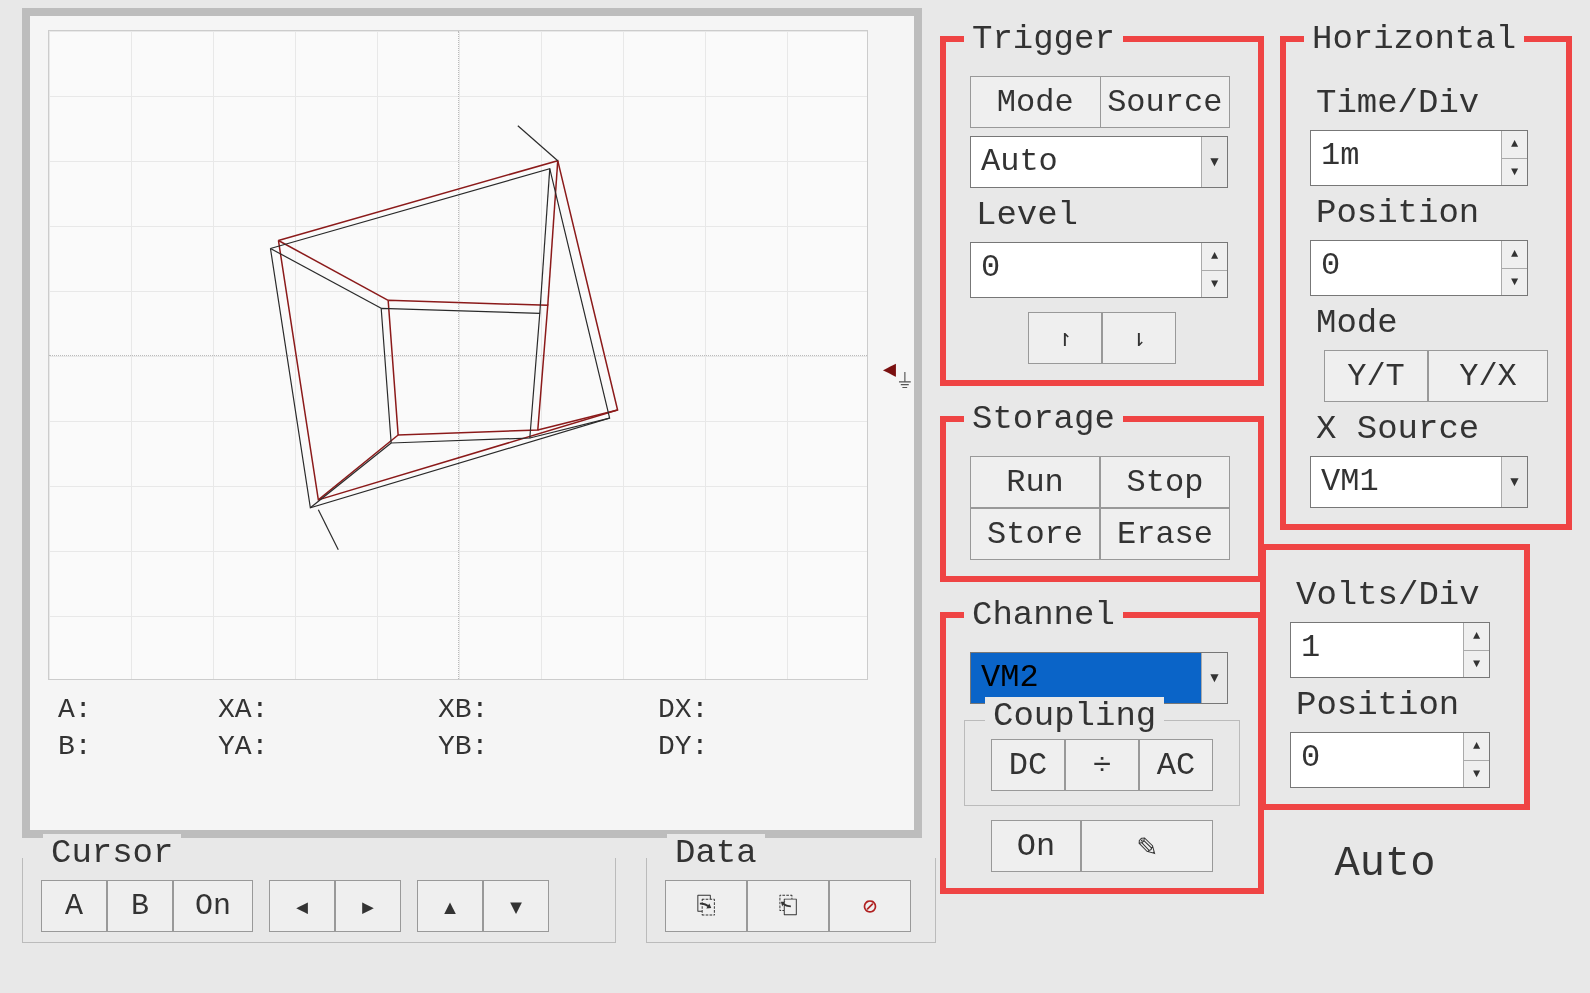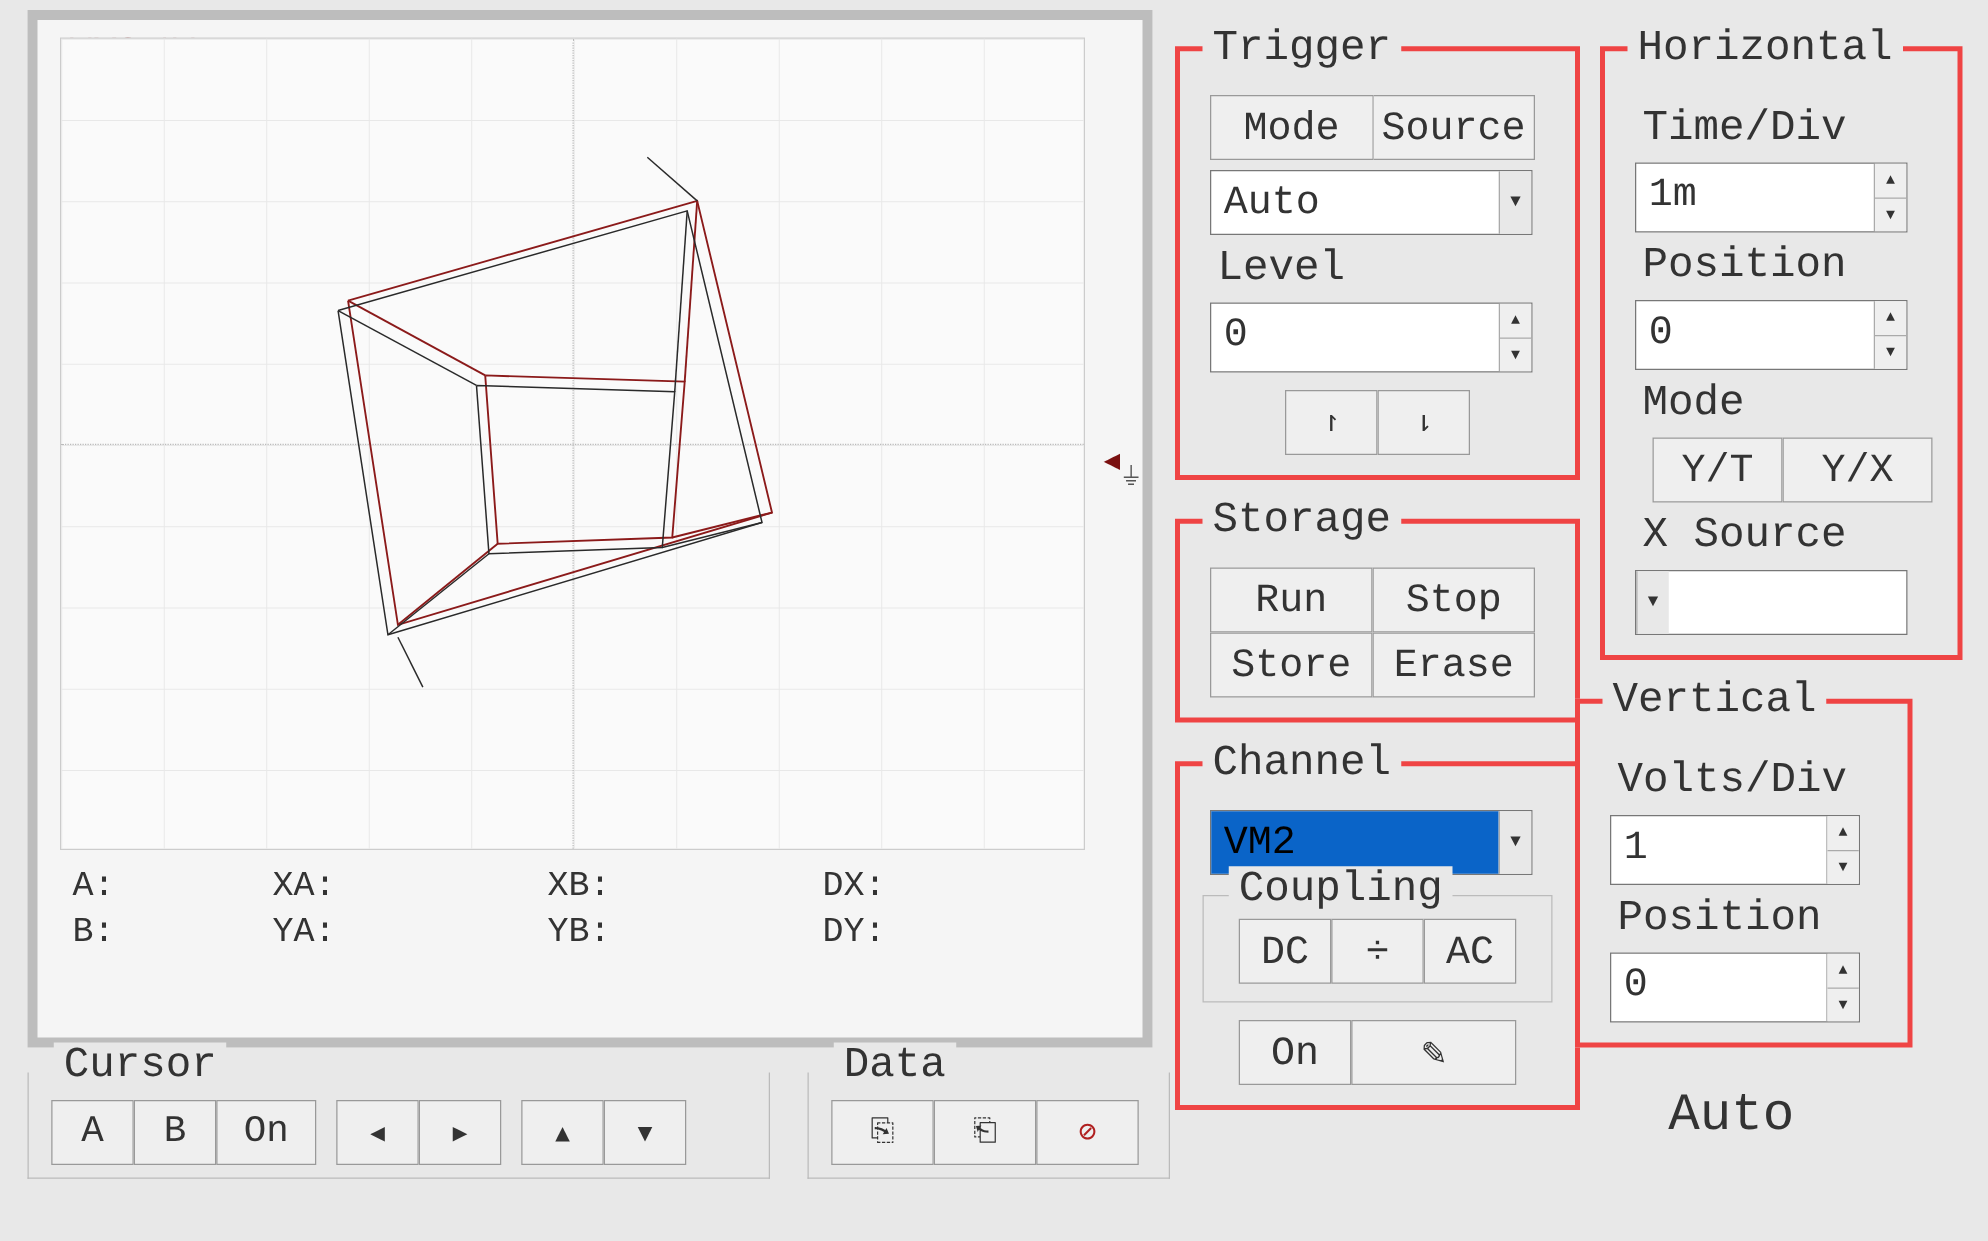--- a/index.html
+++ b/index.html
@@ -101,21 +101,21 @@
 }
 .cursor-box, .data-box {
   border: 1px solid #bbb;
   border-top: none;
   position: relative;
   padding: 22px 18px 10px 18px;
   margin-top: 20px;
   background: #e8e8e8;
 }
 fieldset.panel {
-  border: 4px solid #ef4444;
+  border: 6px solid #ef4444;
   padding: 18px 18px 16px 18px;
   margin-bottom: 14px;
   position: relative;
   background: #e8e8e8;
 }
 fieldset.panel > legend, .legend-like {
   font-size: 34px;
   color: #333;
   padding: 0 8px;
   background: #e8e8e8;
@@ -395,26 +395,26 @@
               <div>▼</div>
             </div>
         </div>
         <div class="field-label">Mode</div>
         <div style="display:flex; margin-left:6px;padding-left:14px;">
           <button class="btn" style="width:104px;">Y/T</button>
           <button class="btn" style="width:120px;">Y/X</button>
         </div>
         <div class="field-label">X Source</div>
         <div class="combo" style="width:218px;">
+          <div class="val">VM1</div>
           <div class="chev">▼</div>
         </div>
       </fieldset>
 
       <fieldset class="panel" style="margin-left:-20px; width:270px;">
-        <legend>Vertical</legend>
         <div class="field-label">Volts/Div</div>
         <div class="spinner" style="width:200px;">
           <div class="sval">1</div>
           <div class="sarrows">
               <div>▲</div>
               <div>▼</div>
             </div>
         </div>
         <div class="field-label">Position</div>
         <div class="spinner" style="width:200px;">

